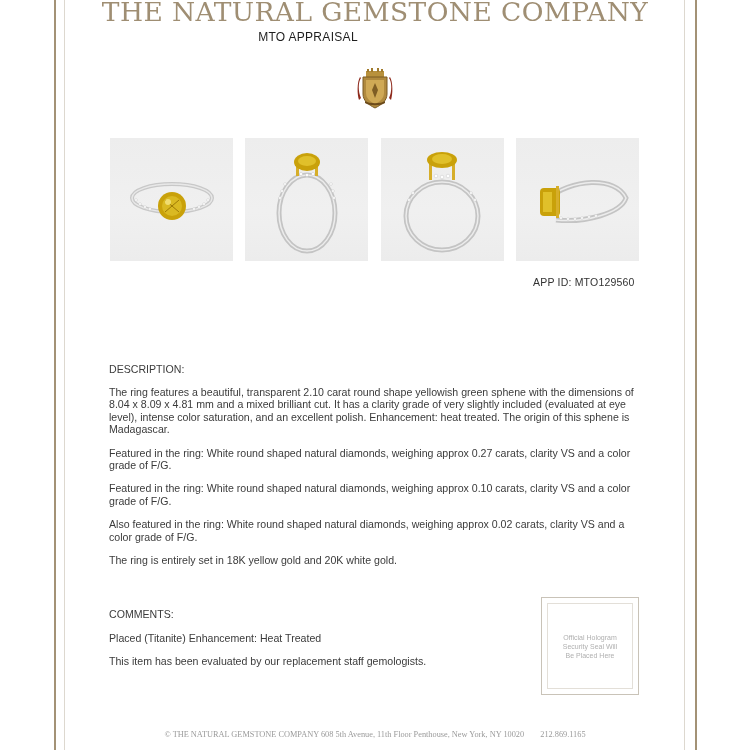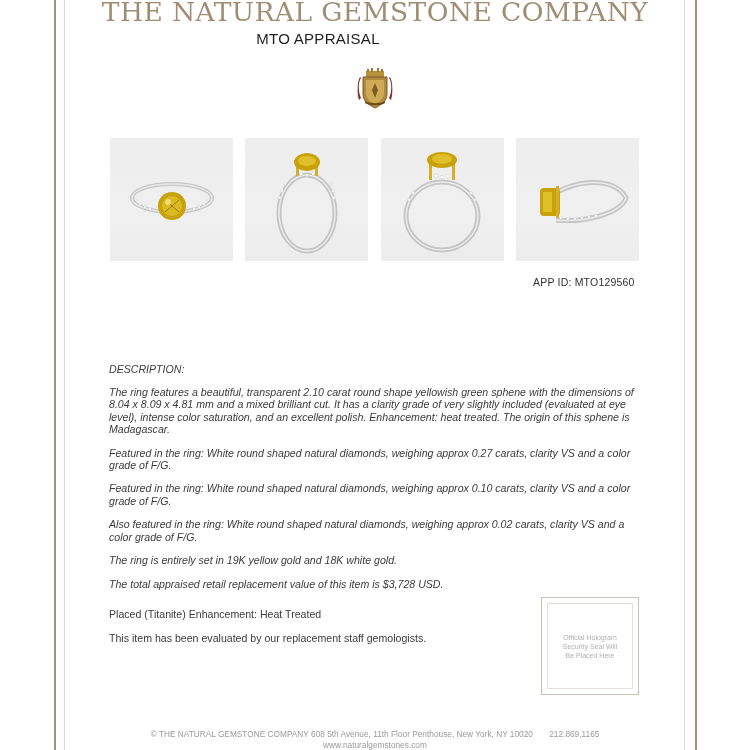--- a/index.html
+++ b/index.html
@@ -14,58 +14,58 @@
     .border-inner {
       position: absolute; left: 64px; top: -10px; width: 619px; height: 780px;
       border-left: 1px solid #ddd8cf; border-right: 1px solid #ddd8cf;
     }
     .company-title {
       position: absolute; left: 0; top: -4px; width: 750px; text-align: center;
       font-family: "DejaVu Serif", serif; font-size: 26.5px; letter-spacing: 0.4px;
       color: #9f8e73; white-space: nowrap;
     }
     .doc-subtitle {
-      position: absolute; left: 18px; top: 30px; width: 600px; text-align: center;
-      font-family: "Liberation Sans", sans-serif; font-size: 15px; color: #1e1e1e;
+      position: absolute; left: 8px; top: 30px; width: 600px; text-align: center;
+      font-family: "Liberation Sans", sans-serif; font-size: 12px; color: #1e1e1e;
       letter-spacing: 0.3px;
     }
     .crest {
       position: absolute; left: 357px; top: 68px; width: 36px; height: 42px;
     }
     .photo {
       position: absolute; top: 138px; width: 123px; height: 123px;
       background: linear-gradient(180deg, #ededed 0%, #f0f0f0 60%, #ececec 100%);
       overflow: hidden;
     }
     .photo svg { width: 123px; height: 123px; display: block; }
     .app-id {
       position: absolute; left: 533px; top: 276px; font-size: 10.5px; color: #333;
       font-family: "Liberation Sans", sans-serif; letter-spacing: 0.2px; text-align: center;
     }
     .content {
       position: absolute; left: 109px; top: 363px; width: 532px;
-      font-family: "Liberation Sans", sans-serif; font-size: 10.6px; line-height: 12.2px; color: #3b3b3b; font-style: italic;
+      font-family: "Liberation Sans", sans-serif; font-size: 10.6px; line-height: 12.2px; color: #3b3b3b;
     }
     .content p { margin: 0 0 11.5px 0; }
     .content .label { margin-bottom: 11px; }
     .comments { position: absolute; left: 109px; top: 608px; width: 420px;
       font-family: "Liberation Sans", sans-serif; font-size: 10.6px; line-height: 12.2px; color: #3b3b3b; }
     .comments p { margin: 0 0 11.3px 0; }
     .seal-outer {
       position: absolute; left: 541px; top: 597px; width: 96px; height: 96px;
       border: 1px solid #c9c3b8;
     }
     .seal-inner {
       position: absolute; left: 547px; top: 603px; width: 84px; height: 84px;
       border: 1px solid #e3dfd8; display: flex; align-items: center; justify-content: center;
       text-align: center; font-family: "Liberation Sans", sans-serif; font-size: 7px; line-height: 9px; color: #b0b0b0;
     }
     .footer {
       position: absolute; left: 0; top: 729px; width: 750px; text-align: center;
-      font-family: Liberation Sans, sans-serif; font-size: 8.3px; line-height: 11px; color: #9a9a9a;
+      font-family: Liberation Serif, serif; font-size: 8.3px; line-height: 11px; color: #9a9a9a;
       white-space: nowrap;
     }
     .footer .phone { margin-left: 14px; }
   </style>
 </head>
 <body>
 
 <div class="border-outer"></div>
 <div class="border-inner"></div>
 
@@ -167,34 +167,33 @@
 </div>
 
 <div class="app-id">APP ID: MTO129560</div>
 
 <div class="content">
   <p class="label">DESCRIPTION:</p>
   <p>The ring features a beautiful, transparent 2.10 carat round shape yellowish green sphene with the dimensions of 8.04 x 8.09 x 4.81 mm and a mixed brilliant cut. It has a clarity grade of very slightly included (evaluated at eye level), intense color saturation, and an excellent polish. Enhancement: heat treated. The origin of this sphene is Madagascar.</p>
   <p>Featured in the ring: White round shaped natural diamonds, weighing approx 0.27 carats, clarity VS and a color grade of F/G.</p>
   <p>Featured in the ring: White round shaped natural diamonds, weighing approx 0.10 carats, clarity VS and a color grade of F/G.</p>
   <p>Also featured in the ring: White round shaped natural diamonds, weighing approx 0.02 carats, clarity VS and a color grade of F/G.</p>
-  <p>The ring is entirely set in 19K yellow gold and 18K white gold.</p>
-  <p>The total appraised retail replacement value of this item is $3,728 USD.</p>
+  <p>The ring is entirely set in 18K yellow gold and 20K white gold.</p>
 </div>
 
 <div class="comments">
+  <p>COMMENTS:</p>
   <p>Placed (Titanite) Enhancement: Heat Treated</p>
   <p>This item has been evaluated by our replacement staff gemologists.</p>
 </div>
 
 <div class="seal-outer"></div>
 <div class="seal-inner">
   <span style="width:62px;display:block;">Official Hologram Security Seal Will Be Placed Here</span>
 </div>
 
 <div class="footer">
   <div>
     <span>© THE NATURAL GEMSTONE COMPANY</span>
     <span>608 5th Avenue, 11th Floor Penthouse, New York, NY  10020</span>
     <span class="phone">212.869.1165</span>
   </div>
-  <div>www.naturalgemstones.com</div>
 </div>
 
 </body></html>

